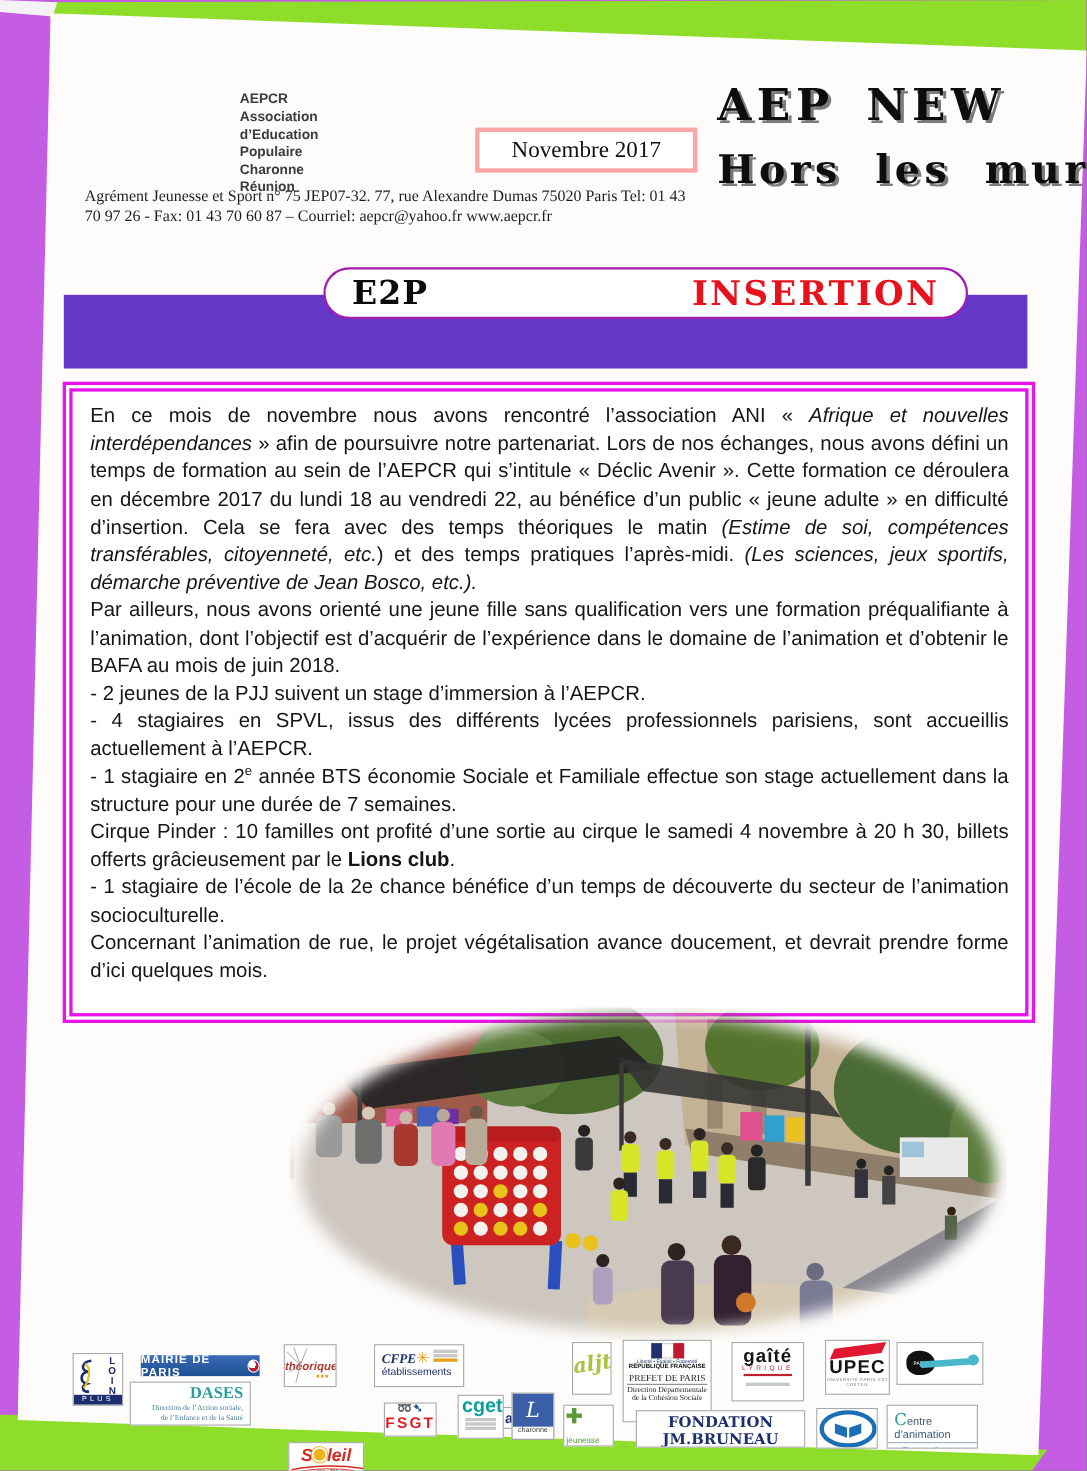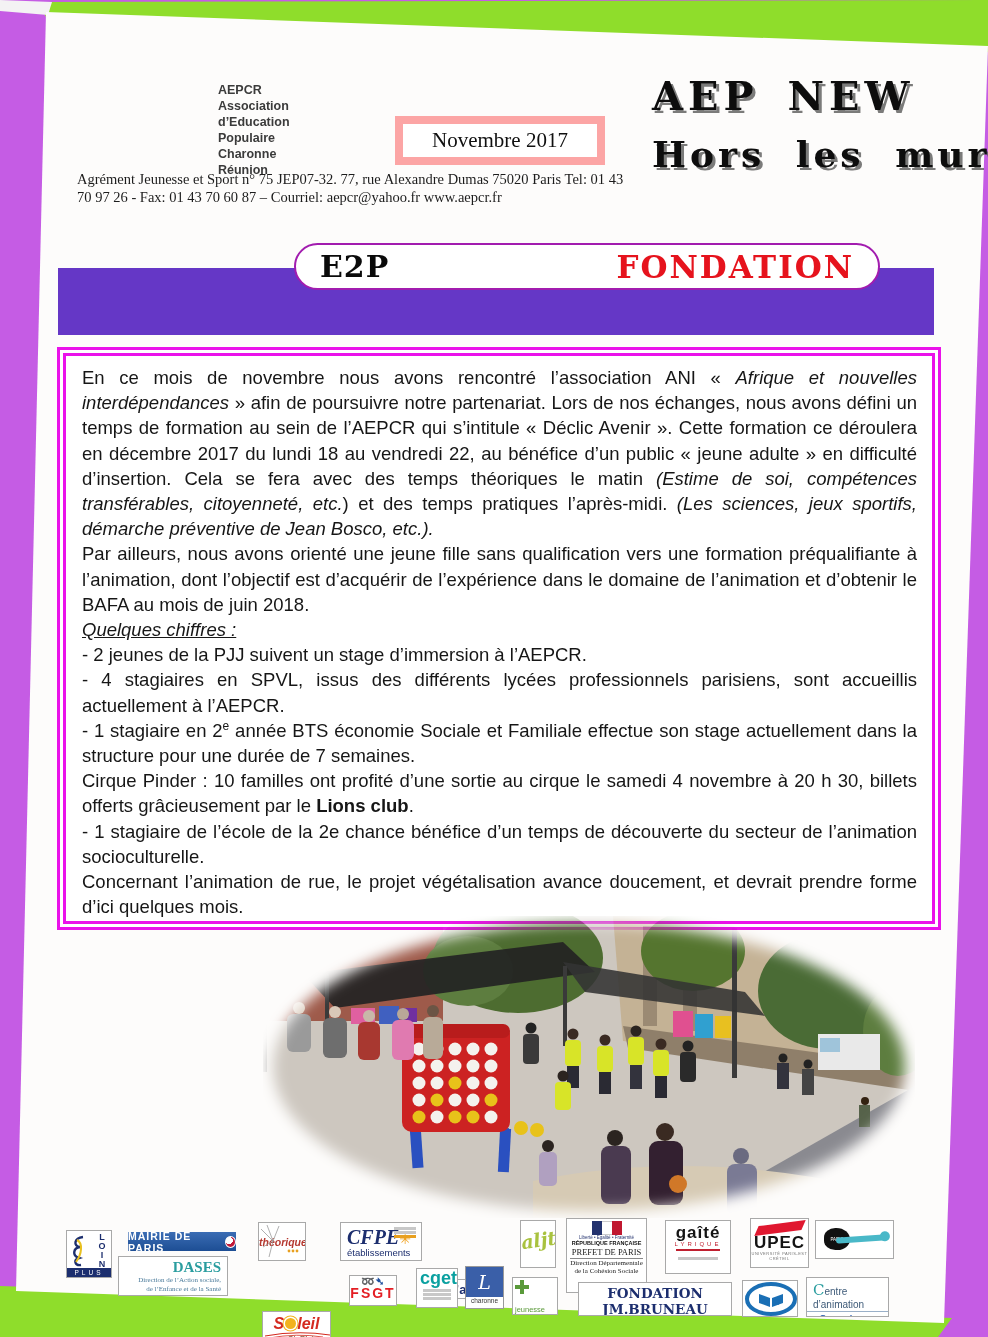--- a/index.html
+++ b/index.html
@@ -12,21 +12,21 @@
   .bg-page{clip-path:polygon(46px 12px,988px 46px,944px 1323px,16px 1291px);background:#fdfcfb;}
 
   
   .aep-logo{position:absolute;left:106px;top:80px;width:115px;height:66px;}
   .aep-letters{font-family:"Liberation Serif",serif;font-weight:bold;line-height:1;}
   .aep-a{font-size:46px;color:#d9c28c;font-style:italic;}
   .aep-e{font-size:42px;color:#79b3a9;text-shadow:2px -1px 0 #222;}
   .aep-p{font-size:46px;color:#79b3a9;text-shadow:2px 1px 0 #8fc2b8;}
   .aep-tag{font-family:"DejaVu Serif",serif;font-style:italic;font-size:15px;color:#4d8d82;margin-top:0px;}
   .org-block{position:absolute;left:218px;top:82px;font-size:12.5px;line-height:16px;font-weight:bold;color:#3b3b3b;white-space:pre-line;}
-  .date-box{position:absolute;left:395px;top:116px;width:194px;height:33px;background:#fff;border:8px solid #fca5a5;
+  .date-box{position:absolute;left:432px;top:116px;width:194px;height:33px;background:#fff;border:4px solid #fca5a5;
             display:flex;align-items:center;justify-content:center;
             font-family:"Liberation Serif",serif;font-size:21px;color:#101010;}
   .masthead{position:absolute;left:652px;top:72px;width:320px;color:#0d0d0d;
             font-family:"DejaVu Serif",serif;font-weight:bold;white-space:nowrap;}
   .masthead .l1{font-size:40px;letter-spacing:5px;word-spacing:10px;text-shadow:3px 3px 0 rgba(90,90,90,.8);}
   .masthead .l2{font-size:36px;letter-spacing:4px;word-spacing:14px;margin-top:14px;text-shadow:3px 3px 0 rgba(90,90,90,.8);}
   .agrement{position:absolute;left:77px;top:170px;width:548px;font-family:"Liberation Serif",serif;
             font-size:14.5px;line-height:18px;color:#1c1c1c;}
 
   
@@ -55,21 +55,21 @@
   
   .pbox{position:absolute;background:#fff;box-sizing:border-box;overflow:hidden;font-family:"Liberation Sans",sans-serif;}
   .brd{border:1px solid #a9a9a9;}
   .tinybar{height:3px;background:#c8c8c8;margin:1px 2px;}
   .mairie{background:linear-gradient(#3a6cb4,#1d4e94);color:#fff;display:flex;align-items:center;justify-content:center;
           font-size:10.5px;font-weight:bold;letter-spacing:1px;}
   .mairie .mark{width:10px;height:10px;border-radius:50%;background:radial-gradient(circle at 35% 35%,#fff 40%,#c01838 41%);margin-left:5px;border:1px solid #fff;}
   .dases-t{color:#2a9d9f;font-size:15px;font-weight:bold;text-align:right;padding:2px 6px 0 0;}
   .dases-s{color:#4a7a9a;font-size:7px;line-height:8.5px;text-align:right;padding-right:6px;white-space:pre-line;}
   .etin{color:#b5382f;font-weight:bold;font-style:italic;font-size:10.5px;text-align:center;margin-top:13px;}
-  .cfpe-t{color:#1c2e6e;font-style:italic;font-weight:bold;font-size:20px;font-family:"Liberation Serif",serif;margin-top:39px;}
+  .cfpe-t{color:#1c2e6e;font-style:italic;font-weight:bold;font-size:12px;font-family:"Liberation Serif",serif;margin-top:39px;}
   .cfpe-star{color:#f0a01c;font-size:14px;}
   .cfpe-s{color:#1c2e6e;font-size:9.5px;margin-top:-2px;}
   .acse-t{color:#1c2e6e;font-weight:bold;font-size:13px;text-align:center;margin-top:2px;}
   .soleil-t{color:#d42a20;font-weight:bold;font-style:italic;font-size:16px;text-align:center;margin-top:3px;}
   .sun{display:inline-block;width:11px;height:11px;border-radius:50%;background:#f2b21c;box-shadow:0 0 0 1.5px #fff,0 0 0 2.5px #f2b21c;margin:0 1px;}
   .soleil-s{color:#8a6a4a;font-size:7.5px;text-align:right;padding-right:8px;font-weight:bold;}
   .fsgt-fig{color:#1d4e9e;font-size:11px;text-align:center;line-height:10px;font-weight:bold;}
   .fsgt-t{color:#e31e24;font-weight:bold;font-size:14px;text-align:center;letter-spacing:2px;line-height:14px;}
   .cget-t{color:#0aa0a0;font-weight:bold;font-size:18px;line-height:18px;padding-left:3px;}
   .charblue{background:#3a5fa8;width:100%;height:30px;color:#fff;font-family:"DejaVu Serif",serif;
@@ -126,29 +126,28 @@
   <div class="masthead">
     <div class="l1">AEP NEW</div>
     <div class="l2">Hors les murs</div>
   </div>
 
   <div class="agrement">Agrément Jeunesse et Sport n° 75 JEP07-32. 77, rue Alexandre Dumas 75020 Paris Tel: 01 43 70 97 26  -  Fax: 01 43 70 60 87 – Courriel: aepcr@yahoo.fr www.aepcr.fr</div>
 
   <div class="band"></div>
   <div class="pill">
     <span class="e2p">E2P</span>
-    <span class="insertion">FONDATION</span>
+    <span class="insertion">INSERTION</span>
   </div>
 
   <div class="article-outer">
     <div class="article-inner">
       <div class="article-content">
           <p><span>En ce mois de novembre nous avons rencontré l’association ANI « </span><span class="it">Afrique et nouvelles interdépendances</span><span> » afin de poursuivre notre partenariat. Lors de nos échanges, nous avons défini un temps de formation au sein de l’AEPCR qui s’intitule « Déclic Avenir ». Cette formation ce déroulera en décembre 2017 du lundi 18 au vendredi 22, au bénéfice d’un public « jeune adulte » en difficulté d’insertion. Cela se fera avec des temps théoriques le matin </span><span class="it">(Estime de soi, compétences transférables, citoyenneté, etc.</span><span>) et des temps pratiques l’après-midi. </span><span class="it">(Les sciences, jeux sportifs, démarche préventive de Jean Bosco, etc.).</span></p>
           <p><span>Par ailleurs, nous avons orienté une jeune fille sans qualification vers une formation préqualifiante à l’animation, dont l’objectif est d’acquérir de l’expérience dans le domaine de l’animation et d’obtenir le BAFA au mois de juin 2018.</span></p>
-          <p><span class="it un">Quelques chiffres :</span></p>
           <p><span>- 2 jeunes de la PJJ suivent un stage d’immersion à l’AEPCR.</span></p>
           <p><span>- 4 stagiaires en SPVL, issus des différents lycées professionnels parisiens, sont accueillis actuellement à l’AEPCR.</span></p>
           <p><span>- 1 stagiaire en 2</span><sup>e</sup><span> année BTS économie Sociale et Familiale effectue son stage actuellement dans la structure pour une durée de 7 semaines.</span></p>
           <p><span>Cirque Pinder : 10 familles ont profité d’une sortie au cirque le samedi 4 novembre à 20 h 30, billets offerts grâcieusement par le </span><span class="bd">Lions club</span><span>.</span></p>
           <p><span>- 1 stagiaire de l’école de la 2e chance  bénéfice d’un temps de découverte du secteur de l’animation socioculturelle.</span></p>
           <p><span>Concernant l’animation de rue, le projet végétalisation avance doucement, et devrait prendre forme d’ici quelques mois.</span></p>
         </div>
     </div>
   </div>
 

